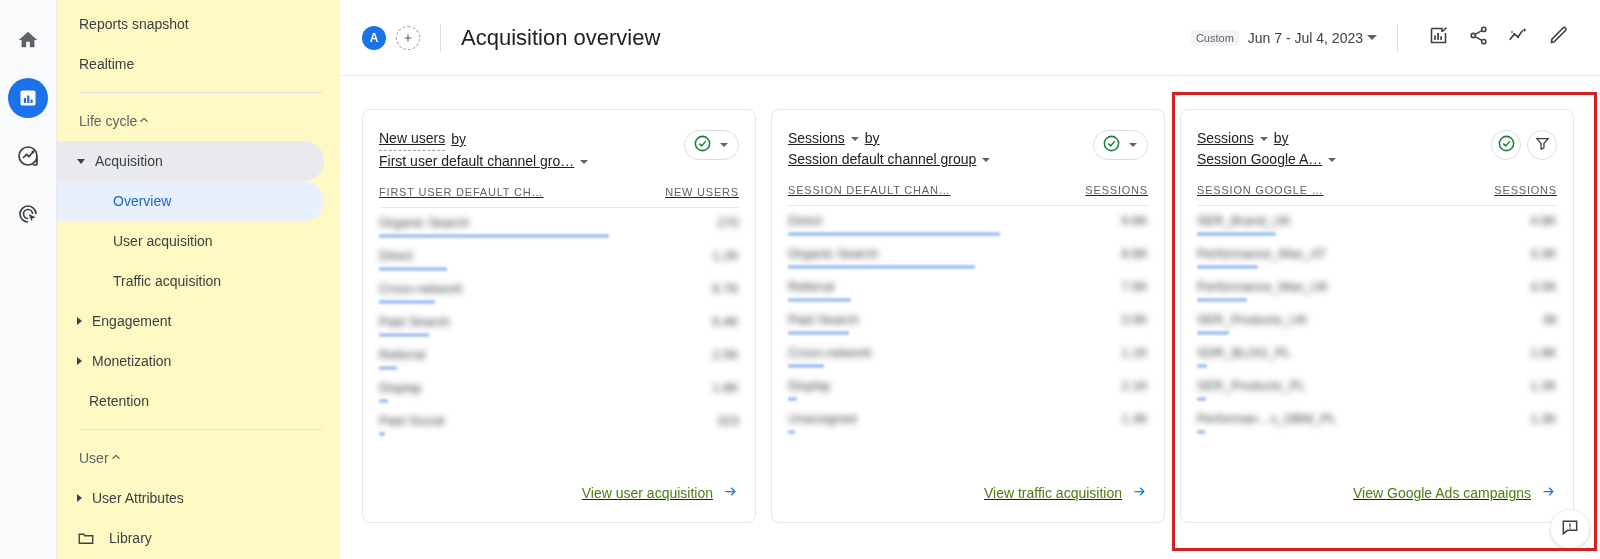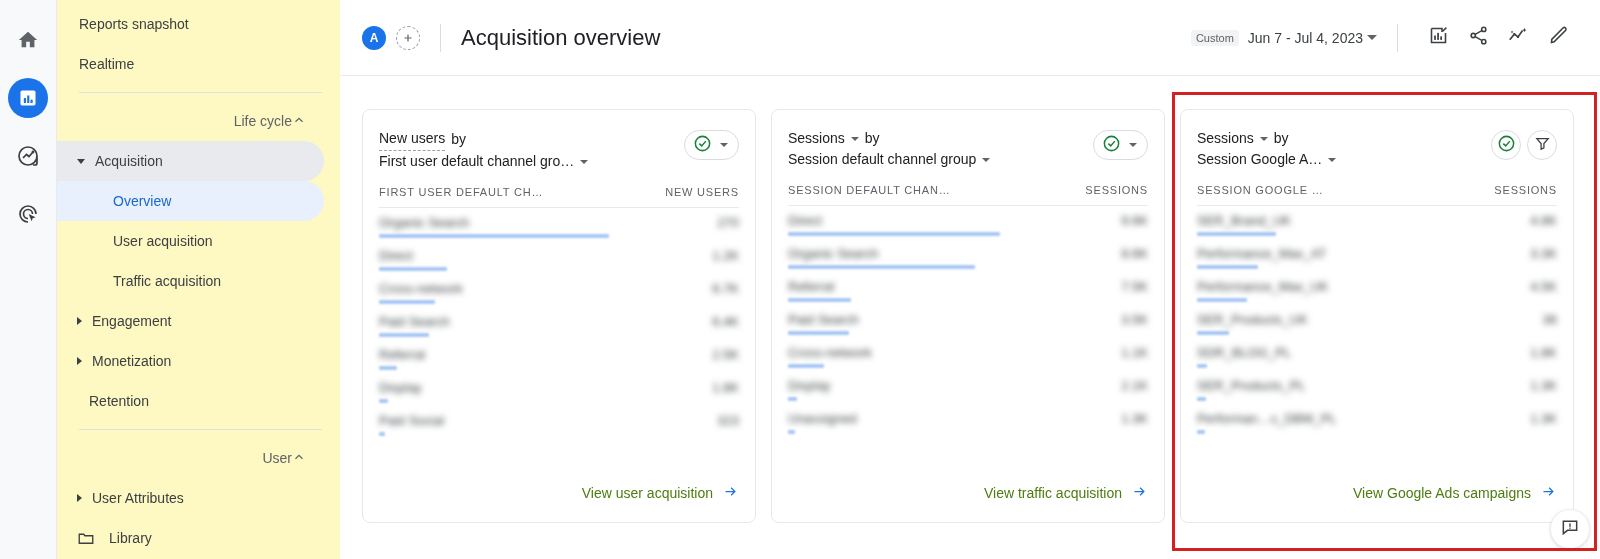--- a/index.html
+++ b/index.html
@@ -58,21 +58,21 @@
     color: #3c4043;
     cursor: pointer;
     white-space: nowrap;
   }
   .nav-item .label { line-height: 1; }
   .nav-l1 { padding-left: 22px; }
   .nav-l2 { padding-left: 22px; }
   .nav-l3 { padding-left: 56px; }
   .nav-item.selected { background: #e8f0fe; color: #1967d2; font-weight: 400; }
   .nav-item.open-parent { background: #e8eaed; }
-  .nav-item.section-hdr { color: #5f6368; font-size: 14px; justify-content: flex-end; padding-right: 18px; }
+  .nav-item.section-hdr { color: #5f6368; font-size: 14px; justify-content: flex-start; padding-right: 18px; }
   .nav-divider { height: 1px; background: #e0e0e0; margin: 8px 18px 8px 22px; }
 
   .caret {
     width: 0; height: 0;
     margin-right: 10px;
     flex: 0 0 auto;
   }
   .caret-right { border-left: 5px solid #3c4043; border-top: 4px solid transparent; border-bottom: 4px solid transparent; margin-left: -2px; }
   .caret-down { border-top: 5px solid #3c4043; border-left: 4px solid transparent; border-right: 4px solid transparent; margin-left: -2px; }
   .chev { color: #5f6368; font-size: 12px; line-height: 1; }
@@ -128,20 +128,21 @@
   .card {
     width: 394px;
     height: 414px;
     background: #fff;
     border: 1px solid #e6e8ea;
     border-radius: 8px;
     padding: 18px 16px 0 16px;
     display: flex;
     flex-direction: column;
     position: relative;
+    text-decoration: underline;
   }
   .card-head { display: flex; align-items: flex-start; }
   .card-titles { flex: 1; min-width: 0; }
   .ct-line { font-size: 14px; color: #202124; line-height: 21px; white-space: nowrap; display: flex; align-items: center; }
   .dashed-term { border-bottom: 1px dashed #9aa0a6; padding-bottom: 1px; }
   .mini-tri { width: 0; height: 0; border-left: 4px solid transparent; border-right: 4px solid transparent; border-top: 4px solid #5f6368; margin: 0 6px; cursor: pointer; }
   .chips { display: flex; align-items: center; gap: 6px; margin-top: 2px; }
   .chip-pill {
     height: 30px; border: 1px solid #dadce0; border-radius: 16px;
     display: flex; align-items: center; gap: 4px; padding: 0 8px; cursor: pointer; background: #fff;

